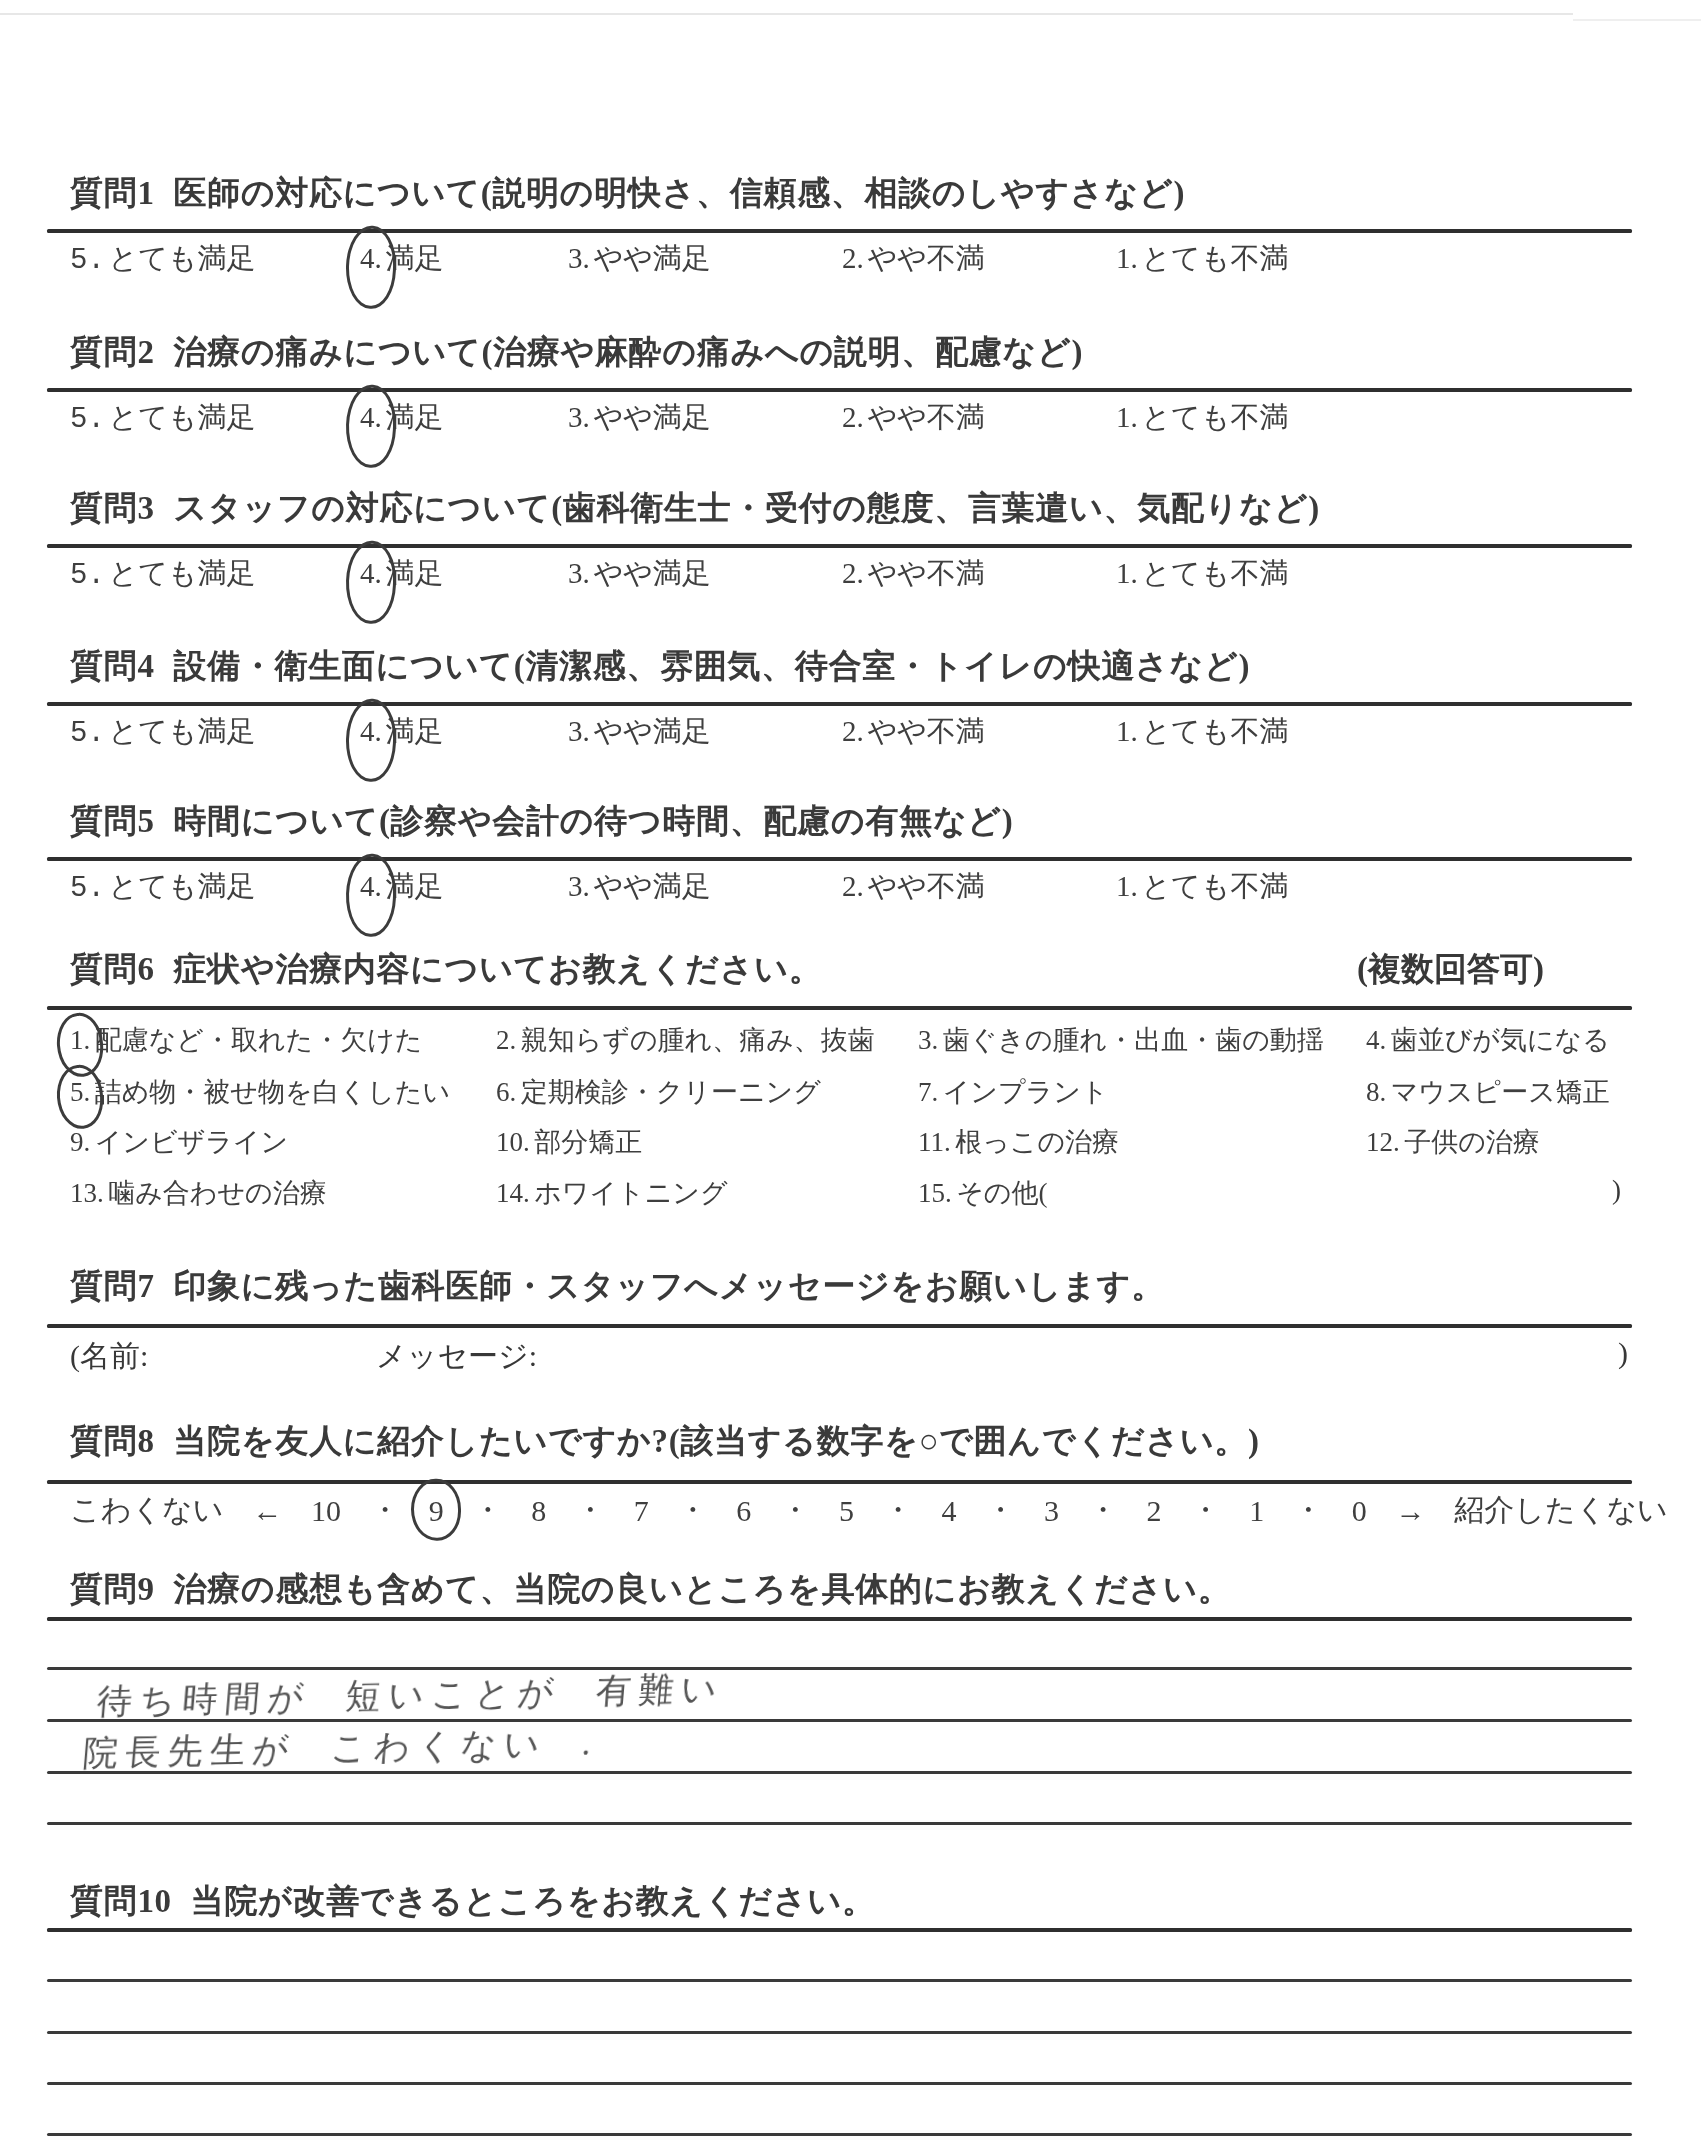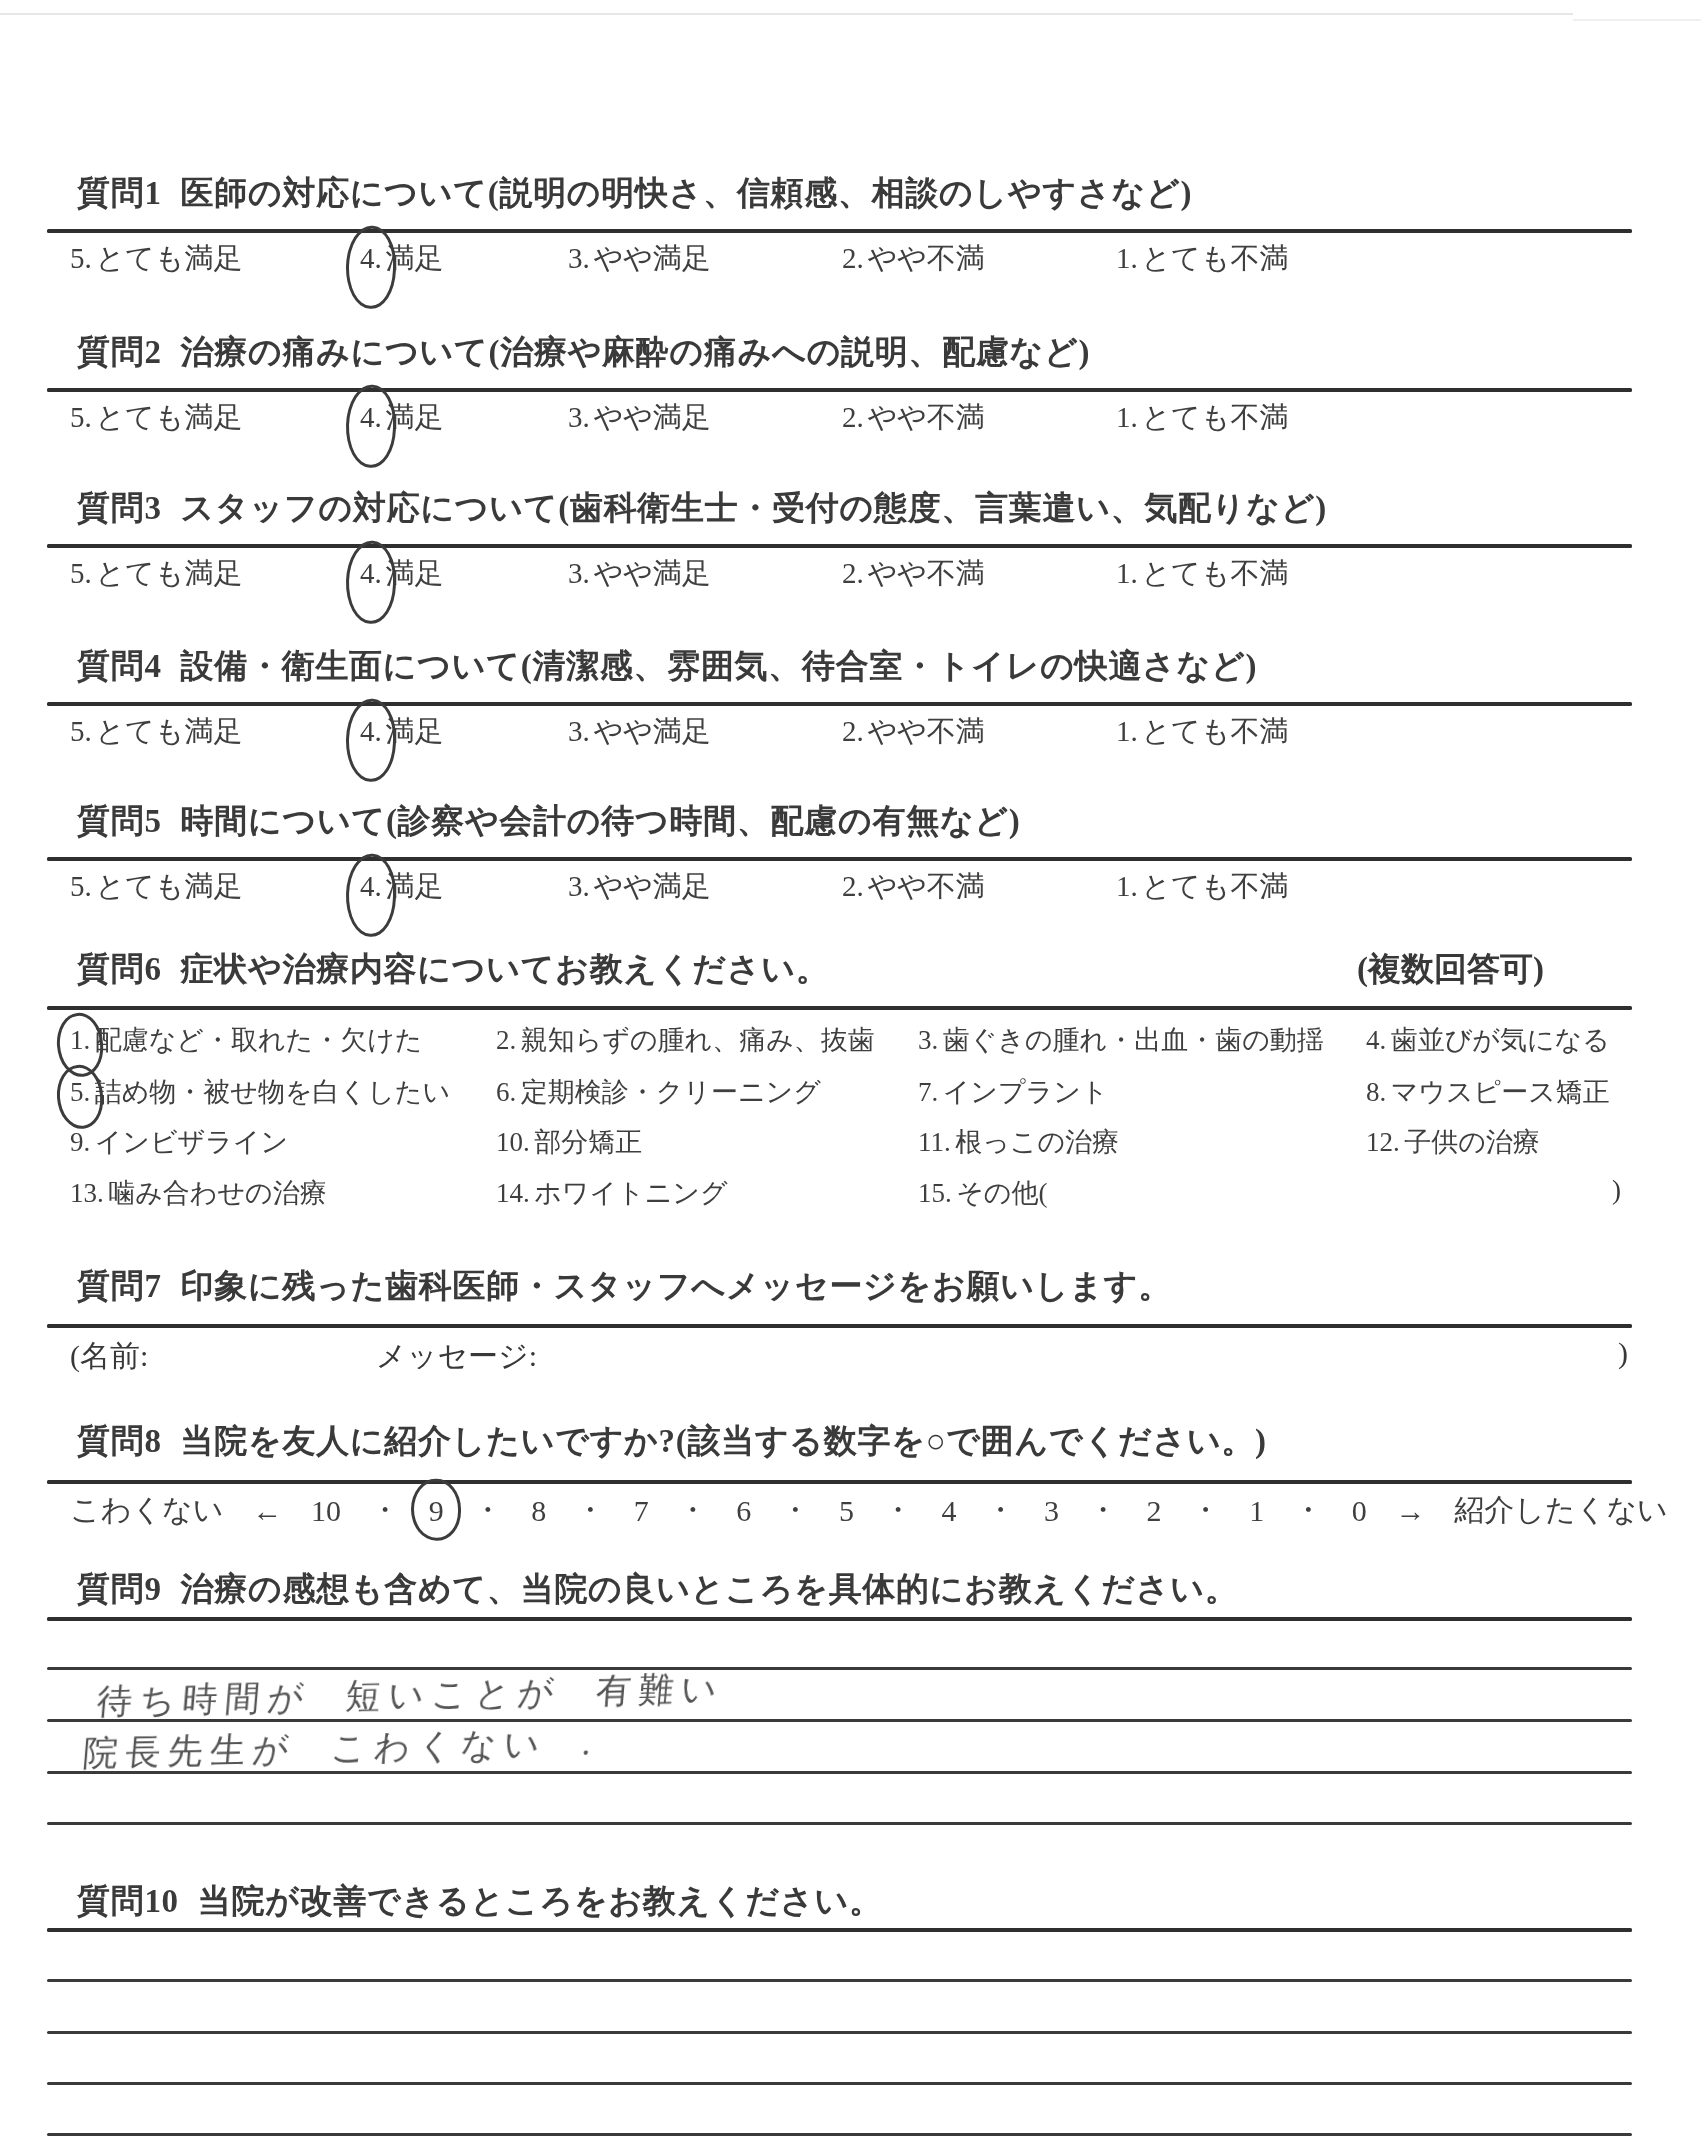--- a/index.html
+++ b/index.html
@@ -6,29 +6,29 @@
   .page{
     position:relative;width:1701px;height:2151px;background:#ffffff;overflow:hidden;
     font-family:"Liberation Serif","DejaVu Serif",serif;color:#383838;
   }
   .scan-edge{position:absolute;left:0;top:13.3px;width:1573px;height:2.2px;background:#e7e7e7;}
   .scan-edge2{position:absolute;left:1573px;top:19px;width:128px;height:2.2px;background:#efefef;}
 
   .title{position:absolute;left:65px;top:62px;font-size:42px;font-weight:700;letter-spacing:2.2px;color:#3d3d3d;white-space:nowrap;}
 
   .q-block{position:absolute;left:0;width:1701px;}
-  .q-header{position:absolute;left:70px;top:0;font-size:33px;font-weight:600;letter-spacing:0.7px;white-space:nowrap;color:#3a3a3a;margin-left:7px;}
+  .q-header{position:absolute;left:70px;top:0;font-size:33px;font-weight:600;letter-spacing:0.7px;white-space:nowrap;color:#3a3a3a;}
   .q-id{margin-right:19px;}
   .rule{position:absolute;left:47px;width:1585px;height:3.7px;background:#2f2f2f;border-radius:1.5px;}
   .rline{position:absolute;left:47px;width:1585px;height:3px;background:#3a3a3a;border-radius:1.5px;}
 
   .likert-row{position:absolute;left:0;top:0;width:1701px;}
   .opt{position:absolute;white-space:nowrap;font-size:29px;color:#3f3f3f;}
   .opt .num{display:inline-block;margin-right:3.7px;}
-  .ox5{left:70px;}  .ox4{left:360px;}  .ox3{left:568px;}  .ox2{left:842px;text-align:right;} .ox1{left:1116px;text-align:center;}
+  .ox5{left:70px;font-family:Liberation Mono, monospace;}  .ox4{left:360px;}  .ox3{left:568px;}  .ox2{left:842px;text-align:right;} .ox1{left:1116px;text-align:center;}
 
   
   .circ{position:relative;display:inline-block;}
   .circ::after{content:"";position:absolute;left:50%;top:50%;border:3px solid #3c3c3c;border-radius:50% 50% 48% 52%;pointer-events:none;}
   .circ-tall::after{width:44px;height:77px;transform:translate(-50%,-40%) rotate(2deg);}
   .circ-med::after{width:40px;height:58px;transform:translate(-50%,-44%) rotate(-4deg);}
   .circ-round::after{width:44px;height:56px;transform:translate(-50%,-52%);}
 
   
   .q6-note{position:absolute;left:1357px;top:0;font-size:33px;font-weight:600;white-space:nowrap;}

